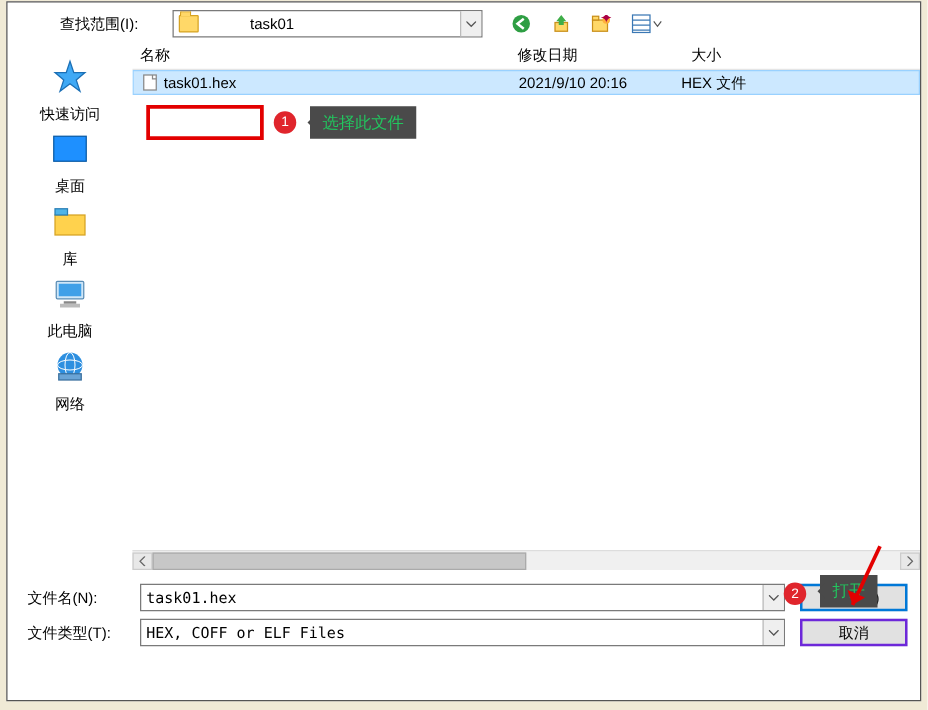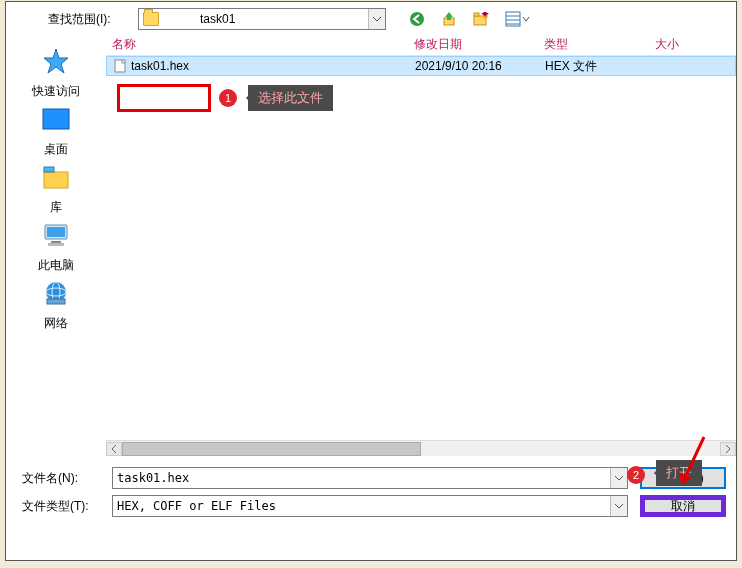--- a/index.html
+++ b/index.html
@@ -17,46 +17,46 @@
   .combo .txt { flex: 1; padding: 0 4px; }
   .combo .dd { width: 17px; height: 100%; border-left: 1px solid #bbb; display:flex; align-items:center; justify-content:center; background:#efefef;}
   .lookin { width: 248px; }
   .toolbar-icons { display: flex; align-items: center; margin-left: 22px; gap: 14px; }
   .ti { width: 18px; height: 18px; display:flex; align-items:center; justify-content:center; cursor:pointer;}
   .content { display: flex; height: calc(100% - 28px - 34px - 74px); }
   .places { width: 100px; padding-top: 10px; border-right:0;}
   .place { height: 58px; display:flex; flex-direction:column; align-items:center; justify-content:center; gap:8px; cursor:pointer;}
   .place .pic { width:32px; height:28px; display:flex; align-items:center; justify-content:center;}
   .filearea { flex:1; display:flex; flex-direction:column; position:relative; }
-  .headers { display:flex; height:22px; border-bottom:1px solid #e5e5e5; align-items:center; color:#be185d; }
+  .headers { display:flex; height:22px; border-bottom:1px solid #e5e5e5; align-items:center; color:#000000; }
   .headers > div { padding:0 6px; border-right:1px solid transparent; }
   .col-name { width: 302px; }
   .col-date { width: 130px; }
   .col-type { width: 102px; }
   .col-size { width: 46px; text-align:right;}
   .rows { flex:1; overflow:hidden; position:relative;}
   .row { display:flex; height:20px; align-items:center; }
   .row.sel { background:#cce8ff; border:1px solid #99d1ff; }
   .row .c { padding:0 6px; }
   .fileicon { width:14px; height:14px; margin-right:4px; display:inline-flex; align-items:center; justify-content:center; vertical-align:middle;}
   .hscroll { height:16px; background:#f0f0f0; border-top:1px solid #ddd; position:relative; display:flex; align-items:center;}
   .hscroll .btn { width:16px; height:14px; background:#e8e8e8; border:1px solid #ccc; display:flex; align-items:center; justify-content:center;}
   .hscroll .track { flex:1; height:14px; position:relative;}
   .hscroll .thumb { position:absolute; left:0; top:0; width:50%; height:14px; background:#c7c7c7; border:1px solid #aaa;}
   .bottom { padding: 8px 10px 8px 16px; }
   .brow { display:flex; align-items:center; height:28px; }
   .brow .label { width:90px; }
   .brow .combo { flex:1; }
   .btncol { width:86px; margin-left:12px; }
-  .btn-s { width:86px; height:22px; border:5px solid #6d28d9; background:#e1e1e1; cursor:pointer; display:flex; align-items:center; justify-content:center;}
+  .btn-s { width:86px; height:22px; border:2px solid #6d28d9; background:#e1e1e1; cursor:pointer; display:flex; align-items:center; justify-content:center;}
   .btn-s.primary { border:2px solid #0078d7; background:#e1e1e1;}
   
   .annot-box { position:absolute; border:3px solid #e30000; pointer-events:none; }
   .badge { position:absolute; width:18px; height:18px; border-radius:50%; background:#e0252c; color:#fff; display:flex; align-items:center; justify-content:center; font-size:11px; pointer-events:none;}
-  .callout { position:absolute; background:#4a4a4a; color:#fca5a5; padding:4px 10px; pointer-events:none; font-size:13px; display:flex; align-items:center;}
+  .callout { position:absolute; background:#4a4a4a; color:#22c55e; padding:4px 10px; pointer-events:none; font-size:13px; display:flex; align-items:center;}
   .callout::before { content:""; position:absolute; left:-8px; top:50%; margin-top:-6px; border:6px solid transparent; border-right-color:#4a4a4a;}
   .arrow-red { position:absolute; pointer-events:none; }
   svg { display:block; }
 </style>
 </head>
 <body>
 
 <div class="dialog">
 
 
@@ -154,21 +154,20 @@
             </svg>
           </span>
         <span>网络</span>
       </div>
     </div>
 
     <div class="filearea">
       <div class="headers">
         <div class="col-name">名称</div>
         <div class="col-date">修改日期</div>
-        <div class="col-type">类型</div>
         <div class="col-size">大小</div>
       </div>
       <div class="rows">
         <div class="row sel">
           <div class="c col-name">
             <span class="fileicon">
                 <svg width="12" height="14">
                   <rect x="1" y="1" width="10" height="12" fill="#fff" stroke="#888"></rect>
                   <polyline points="8,1 8,4 11,4" fill="none" stroke="#888"></polyline>
                 </svg>

